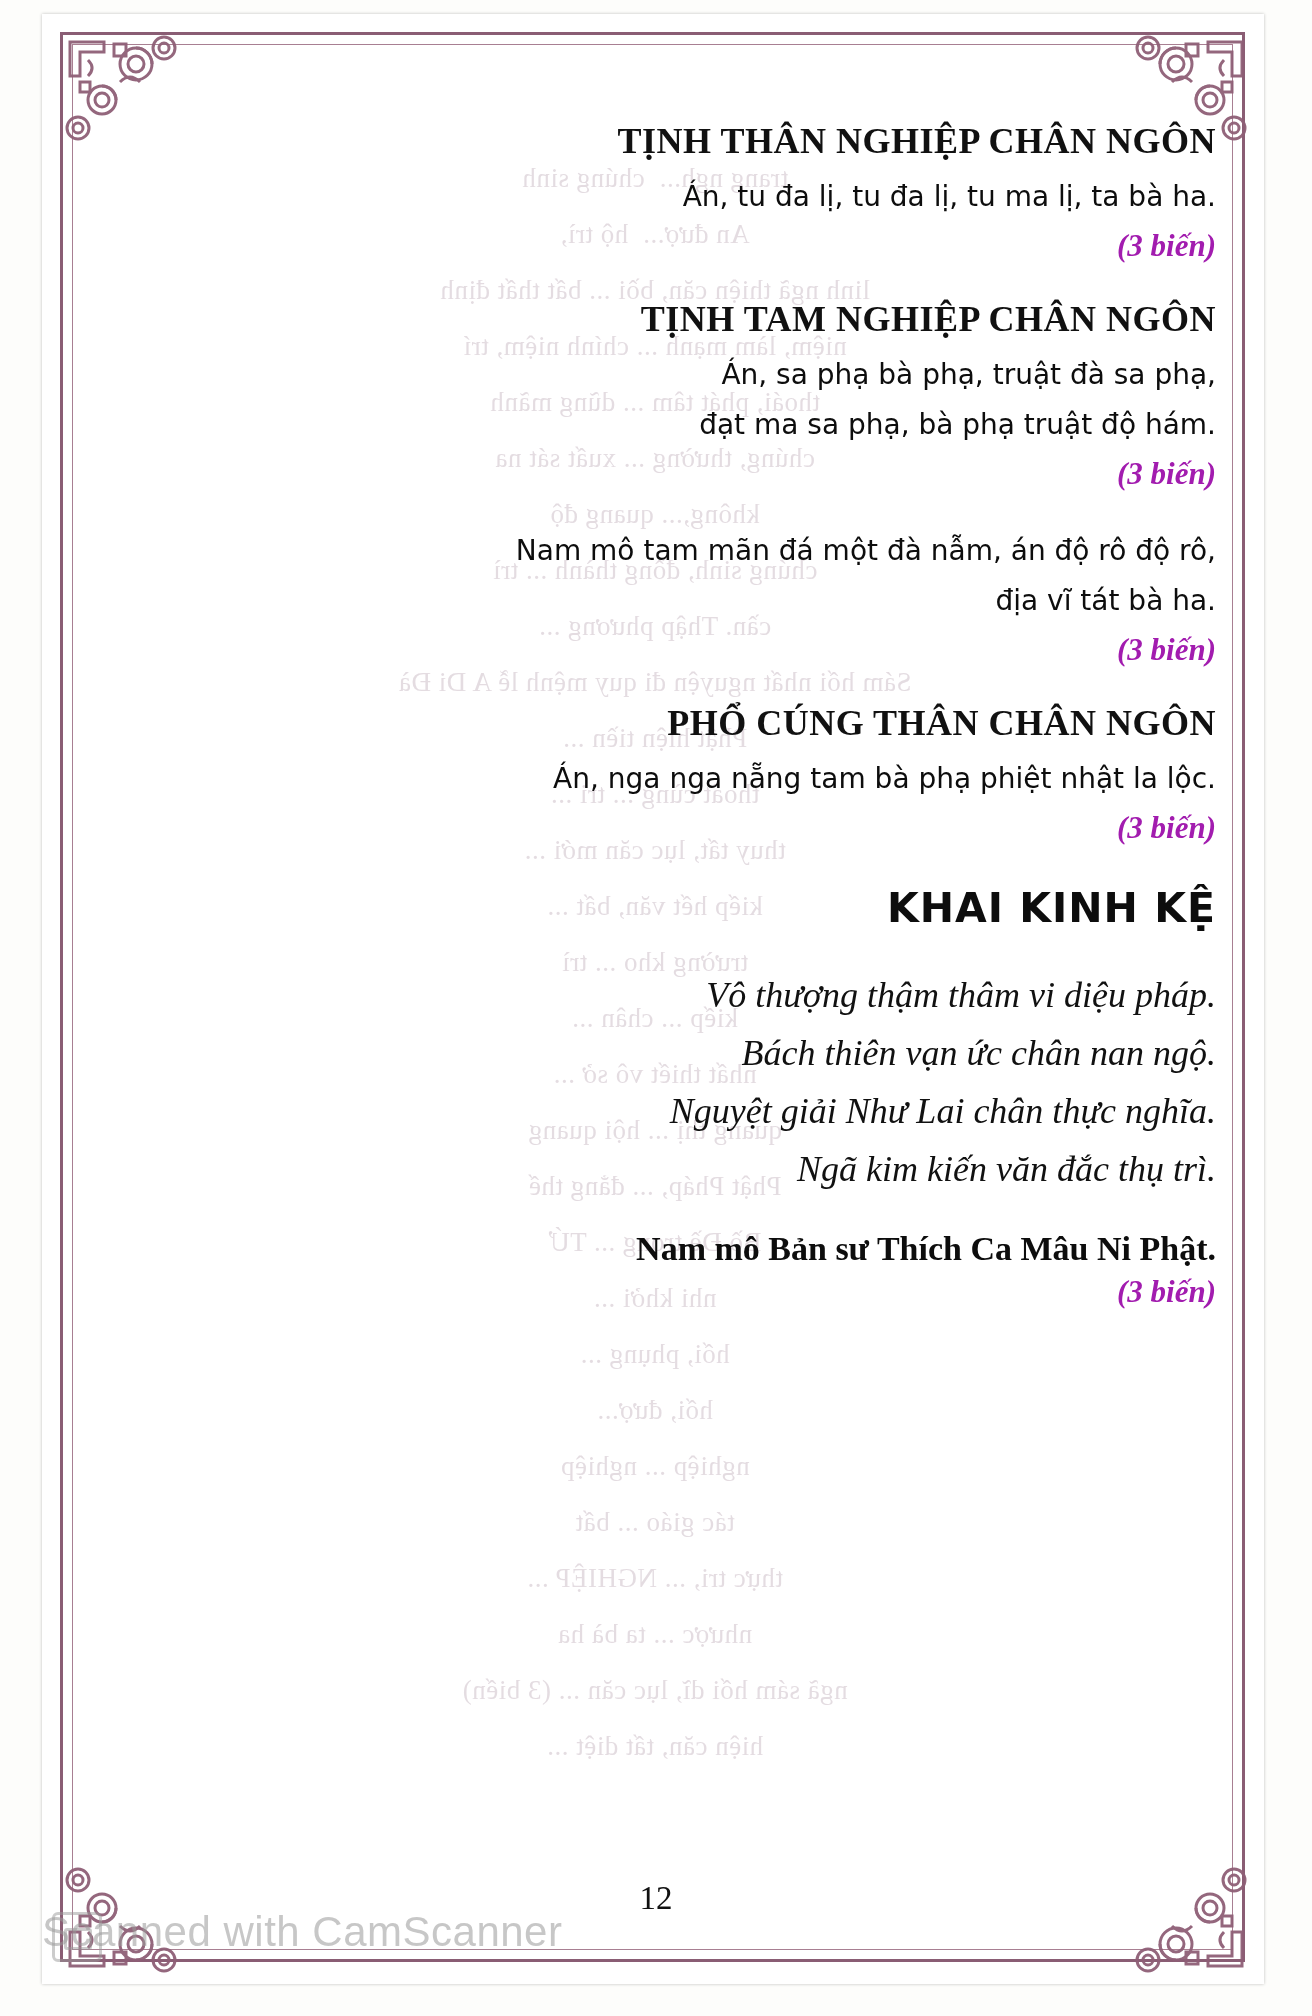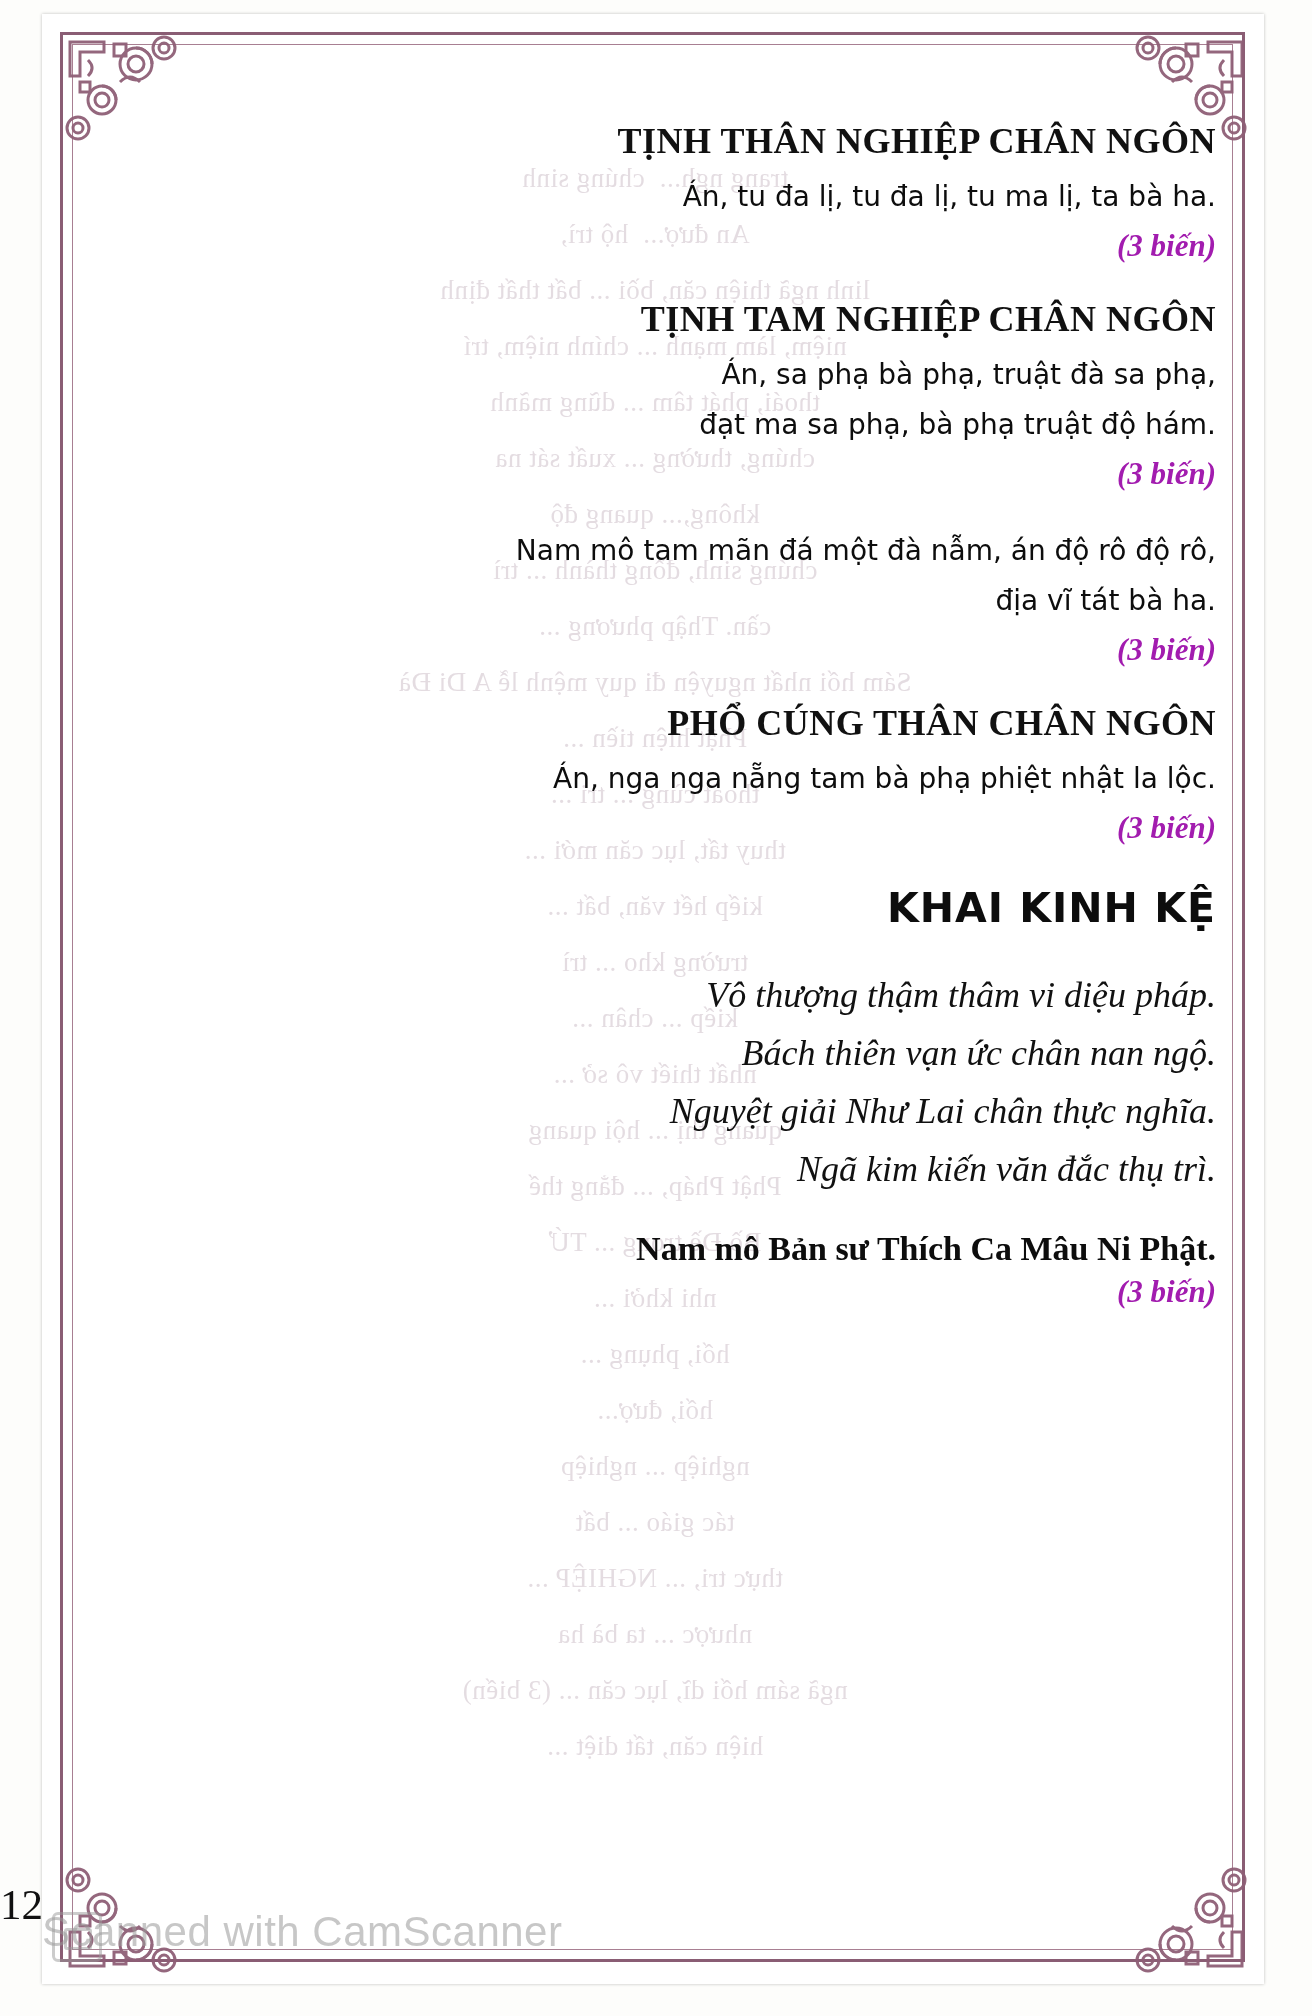--- a/index.html
+++ b/index.html
@@ -144,22 +144,23 @@
     font-size: 34px;
     color: #0d0d0d;
     margin: 32px 0 4px 0;
   }
 
   .page-number {
     position: absolute;
     left: 0;
     width: 1312px;
     top: 1880px;
-    font-family: "Liberation Serif", serif;
-    font-size: 43px;
+    text-align: center;
+    font-family: "Liberation Serif", serif;
+    font-size: 33px;
     color: #111;
   }
 
   .watermark {
     position: absolute;
     left: 42px;
     top: 1908px;
     width: 700px;
     font-family: "Liberation Sans", sans-serif;
     font-size: 42px;

